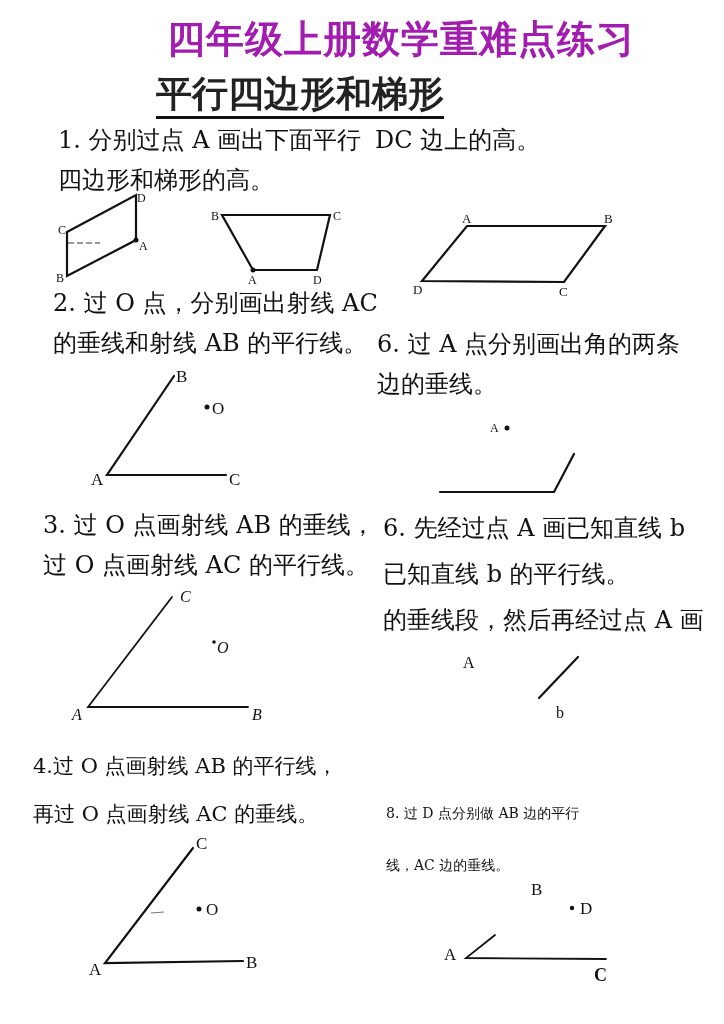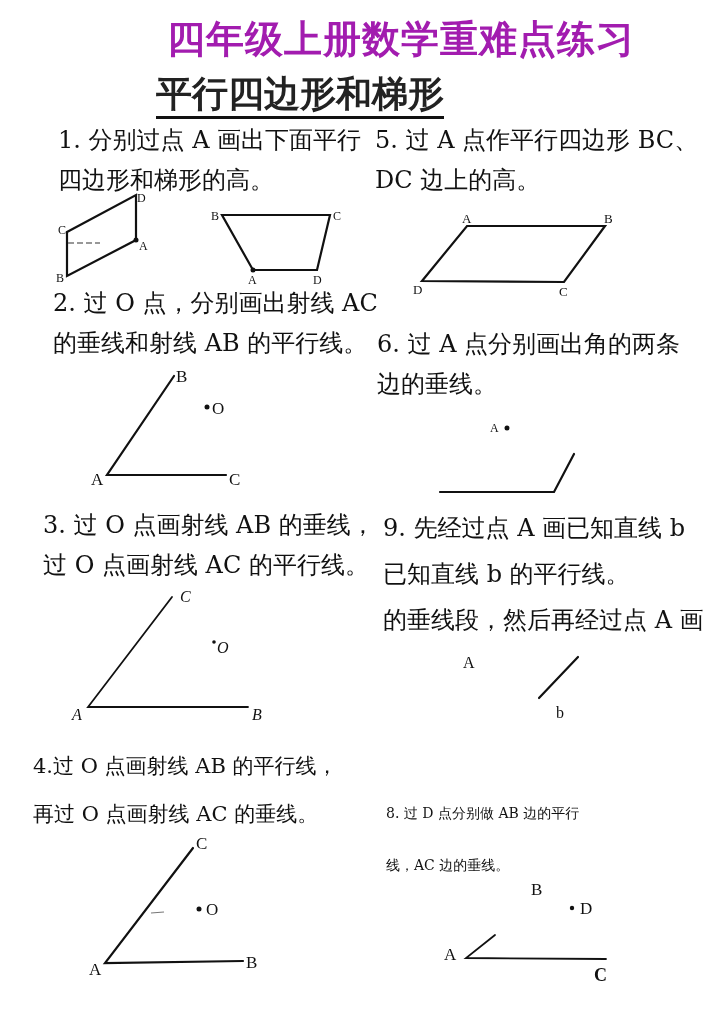--- a/index.html
+++ b/index.html
@@ -77,21 +77,20 @@
   <polyline class="ln" points="193,18 105,133 243,131"></polyline>
   <line x1="151" y1="83" x2="164" y2="82" stroke="#777" stroke-width="1.2"></line>
   <circle cx="199" cy="79" r="2.5" fill="#111"></circle>
   <text x="196" y="19" font-size="17">C</text>
   <text x="206" y="85" font-size="17">O</text>
   <text x="89" y="145" font-size="17">A</text>
   <text x="246" y="138" font-size="17">B</text>
 </svg>
 
 <div class="q" style="left:375px; top:120px;">
-  <p>5. 过 A 点作平行四边形 BC、</p>
   <p>DC 边上的高。</p>
 </div>
 <svg class="fig" style="left:362px; top:200px;" width="362" height="100">
   <polygon class="ln" points="105,26 243,26 202,82 60,81"></polygon>
   <text x="100" y="23" font-size="13">A</text>
   <text x="242" y="23" font-size="13">B</text>
   <text x="51" y="94" font-size="13">D</text>
   <text x="197" y="96" font-size="13">C</text>
 </svg>
 
@@ -99,21 +98,21 @@
   <p>6. 过 A 点分别画出角的两条</p>
   <p>边的垂线。</p>
 </div>
 <svg class="fig" style="left:362px; top:410px;" width="362" height="90">
   <polyline class="ln" points="78,82 192,82 212,44"></polyline>
   <circle cx="145" cy="18" r="2.5" fill="#111"></circle>
   <text x="128" y="22" font-size="12">A</text>
 </svg>
 
 <div class="q" style="left:383px; top:505px; line-height:46px;">
-  <p>9. 先经过点 A 画已知直线 b</p>
+  <p>6. 先经过点 A 画已知直线 b</p>
   <p>已知直线 b 的平行线。</p>
   <p>的垂线段，然后再经过点 A 画</p>
 </div>
 <svg class="fig" style="left:362px; top:640px;" width="362" height="90">
   <line class="ln" x1="177" y1="58" x2="216" y2="17"></line>
   <text x="101" y="28" font-size="16" font-family="DejaVu Sans, sans-serif">A</text>
   <text x="194" y="78" font-size="16" font-family="DejaVu Sans, sans-serif">b</text>
 </svg>
 
 <div class="q" style="left:386px; top:787px; font-size:14px; line-height:52px;">

